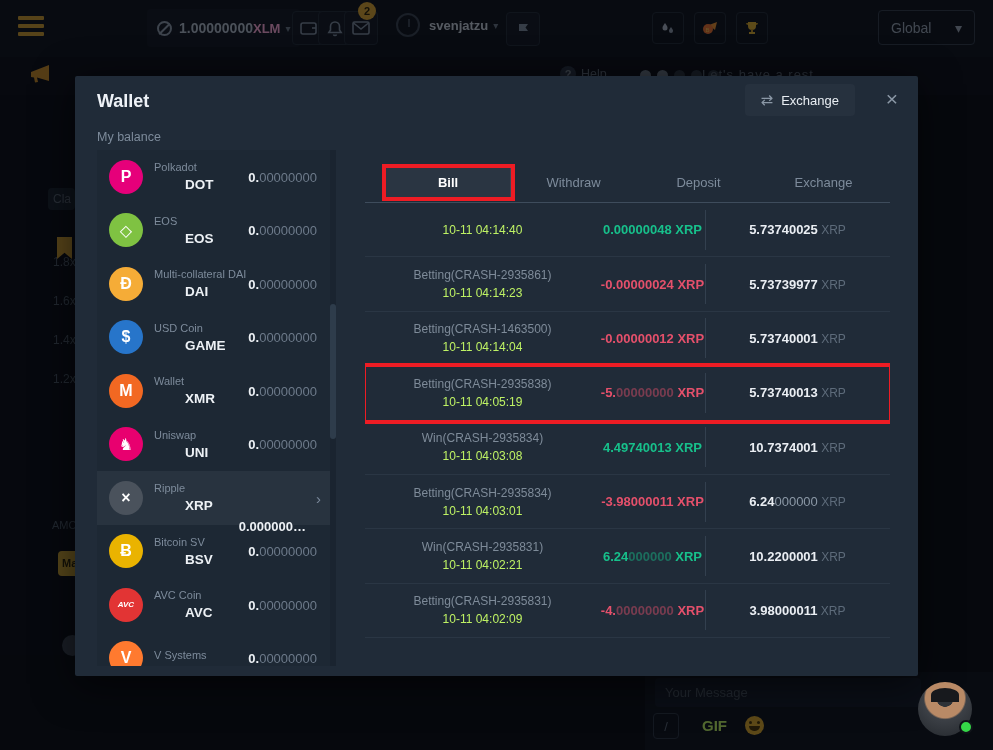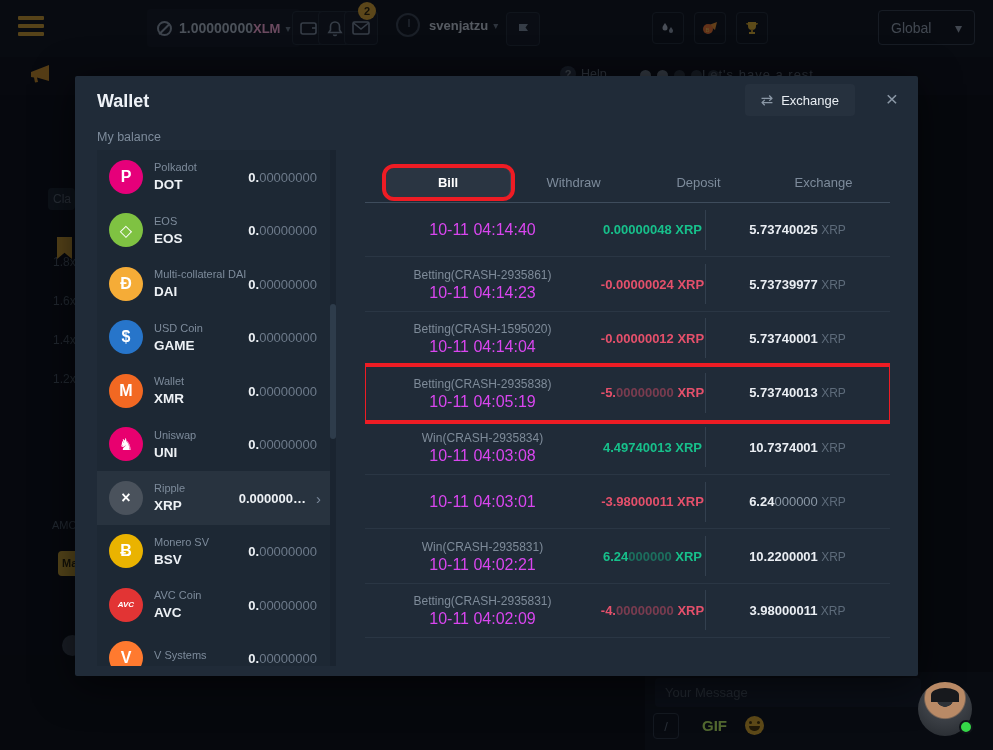--- a/index.html
+++ b/index.html
@@ -78,45 +78,45 @@
   .close{position:absolute;right:20px;top:12px;color:#8b98a6;font-size:21px;cursor:pointer;line-height:1;}
   .m-body{position:absolute;left:22px;top:48px;right:28px;bottom:0;}
   .mybal{position:absolute;left:0;top:6px;color:var(--gray);font-size:12.5px;}
   .coin-list{position:absolute;left:0;top:26px;width:233px;height:516px;overflow:hidden;background:#1d2834;}
   .coin-row{position:relative;height:53.5px;display:flex;align-items:center;padding-left:12px;cursor:pointer;}
   .coin-row.selected{background:var(--row-sel);}
   .coin-ic{width:34px;height:34px;border-radius:50%;display:flex;align-items:center;justify-content:center;color:#fff;font-weight:bold;font-size:16px;flex:0 0 34px;}
   .coin-row.small-glyph .coin-ic{font-size:8px;font-style:italic;}
   .coin-txt{margin-left:11px;line-height:1;}
   .coin-name{color:var(--gray);font-size:11px;white-space:nowrap;max-width:118px;}
-  .coin-ticker{color:#edf1f5;font-size:13.5px;font-weight:bold;margin-top:5px;}
+  .coin-ticker{color:#edf1f5;font-size:13.5px;font-weight:bold;margin-top:5px;margin-left:31px;}
   .coin-bal{position:absolute;right:13px;top:50%;transform:translateY(-50%);font-size:13px;white-space:nowrap;}
-  .coin-row.selected .coin-bal{right:24px;}
+  .coin-row.selected .coin-bal{right:24px;margin-top:28px;}
   .cb-b{color:#edf1f5;font-weight:bold;}
   .cb-d{color:#6d7a8a;}
   .coin-chevron{position:absolute;right:9px;top:50%;transform:translateY(-50%);color:#7b899b;font-size:15px;}
   .coin-chevron:empty{display:none;}
   .scrolltrack{position:absolute;left:233px;top:26px;width:6px;height:516px;background:#1a2430;}
   .scrollthumb{position:absolute;left:0;top:154px;width:6px;height:135px;background:#2e3c4b;border-radius:3px;cursor:pointer;}
 
   .tx-panel{position:absolute;left:268px;top:0;width:525px;}
   .main-tabs{display:flex;justify-content:center;gap:68px;padding:8px 0 0 14px;}
   .main-tabs .mtab{color:var(--gray);font-size:14px;cursor:pointer;}
   .main-tabs .mtab.active{color:#fff;font-weight:bold;}
   .sub-tabs{position:absolute;left:0;top:38px;width:525px;height:41px;display:flex;padding-left:21px;border-bottom:1px solid var(--line2);}
   .subtab{width:125px;display:flex;align-items:center;justify-content:center;cursor:pointer;}
   .subtab-lbl{color:var(--gray);font-size:13px;}
   .subtab.active .subtab-lbl{display:flex;align-items:center;justify-content:center;width:142px;height:29px;background:#2a3542;color:#fff;font-weight:bold;border-right:1px solid #3a4654;}
-  .subtab.annotated .subtab-lbl{outline:4px solid var(--anno);border-radius:8px;}
+  .subtab.annotated .subtab-lbl{outline:4px solid var(--anno);}
   .tx-body{position:absolute;left:0;top:79px;width:525px;height:448px;overflow:hidden;}
   .tx-row{position:relative;height:54.4px;display:flex;align-items:center;border-bottom:1px solid var(--line);}
   .tx-row.annotated{outline:4px solid var(--anno);outline-offset:-1px;z-index:5;}
   .tx-c1{flex:0 0 235px;text-align:center;line-height:18px;}
   .tx-title{color:#7e8b99;font-size:12px;}
-  .tx-time{color:#d946ef;font-size:16px;}
+  .tx-time{color:#bef264;font-size:12px;}
   .tx-c2{flex:0 0 105px;text-align:center;font-size:13px;font-weight:bold;}
   .tx-row.win .tx-c2{color:var(--green);}
   .tx-row.bet .tx-c2{color:var(--red);}
   .amt-dim{opacity:.45;}
   .tx-c3{flex:1;text-align:center;font-size:13px;position:relative;}
   .tx-c3::before{content:"";position:absolute;left:0;top:50%;transform:translateY(-50%);width:1px;height:40px;background:#33404f;}
   .bal-b{color:#eaeef3;font-weight:bold;}
   .bal-d{color:#8b98a6;}
   .bal-u{color:#5d6b7a;font-size:12px;}
 
@@ -324,21 +324,21 @@
     <div class="coin-txt">
       <div class="coin-name">Ripple</div>
       <div class="coin-ticker">XRP</div>
     </div>
     <div class="coin-bal"><span class="cb-b">0.000000…</span><span class="cb-d"></span></div>
     <div class="coin-chevron">›</div>
   </div>
           <div class="coin-row">
     <div class="coin-ic" style="background-color: rgb(234, 179, 0);">Ƀ</div>
     <div class="coin-txt">
-      <div class="coin-name">Monero SV</div>
+      <div class="coin-name">Bitcoin SV</div>
       <div class="coin-ticker">BSV</div>
     </div>
     <div class="coin-bal"><span class="cb-b">0.</span><span class="cb-d">00000000</span></div>
 
   </div>
           <div class="coin-row small-glyph">
     <div class="coin-ic" style="background-color: rgb(226, 52, 52);">AVC</div>
     <div class="coin-txt">
       <div class="coin-name">AVC Coin</div>
       <div class="coin-ticker">AVC</div>
@@ -391,21 +391,21 @@
             <div class="tx-row bet">
     <div class="tx-c1">
       <div class="tx-title">Betting(CRASH-2935861)</div>
       <div class="tx-time">10-11 04:14:23</div>
     </div>
     <div class="tx-c2"><span>-0.00000024</span><span class="amt-dim"></span><span> XRP</span></div>
     <div class="tx-c3"><span class="bal-b">5.73739977</span><span class="bal-d"></span><span class="bal-u"> XRP</span></div>
   </div>
             <div class="tx-row bet">
     <div class="tx-c1">
-      <div class="tx-title">Betting(CRASH-1595020)</div>
+      <div class="tx-title">Betting(CRASH-1463500)</div>
       <div class="tx-time">10-11 04:14:04</div>
     </div>
     <div class="tx-c2"><span>-0.00000012</span><span class="amt-dim"></span><span> XRP</span></div>
     <div class="tx-c3"><span class="bal-b">5.73740001</span><span class="bal-d"></span><span class="bal-u"> XRP</span></div>
   </div>
             <div class="tx-row annotated bet">
     <div class="tx-c1">
       <div class="tx-title">Betting(CRASH-2935838)</div>
       <div class="tx-time">10-11 04:05:19</div>
     </div>
@@ -415,20 +415,21 @@
             <div class="tx-row win">
     <div class="tx-c1">
       <div class="tx-title">Win(CRASH-2935834)</div>
       <div class="tx-time">10-11 04:03:08</div>
     </div>
     <div class="tx-c2"><span>4.49740013</span><span class="amt-dim"></span><span> XRP</span></div>
     <div class="tx-c3"><span class="bal-b">10.7374001</span><span class="bal-d"></span><span class="bal-u"> XRP</span></div>
   </div>
             <div class="tx-row bet">
     <div class="tx-c1">
+      <div class="tx-title">Betting(CRASH-2935834)</div>
       <div class="tx-time">10-11 04:03:01</div>
     </div>
     <div class="tx-c2"><span>-3.98000011</span><span class="amt-dim"></span><span> XRP</span></div>
     <div class="tx-c3"><span class="bal-b">6.24</span><span class="bal-d">000000</span><span class="bal-u"> XRP</span></div>
   </div>
             <div class="tx-row win">
     <div class="tx-c1">
       <div class="tx-title">Win(CRASH-2935831)</div>
       <div class="tx-time">10-11 04:02:21</div>
     </div>

